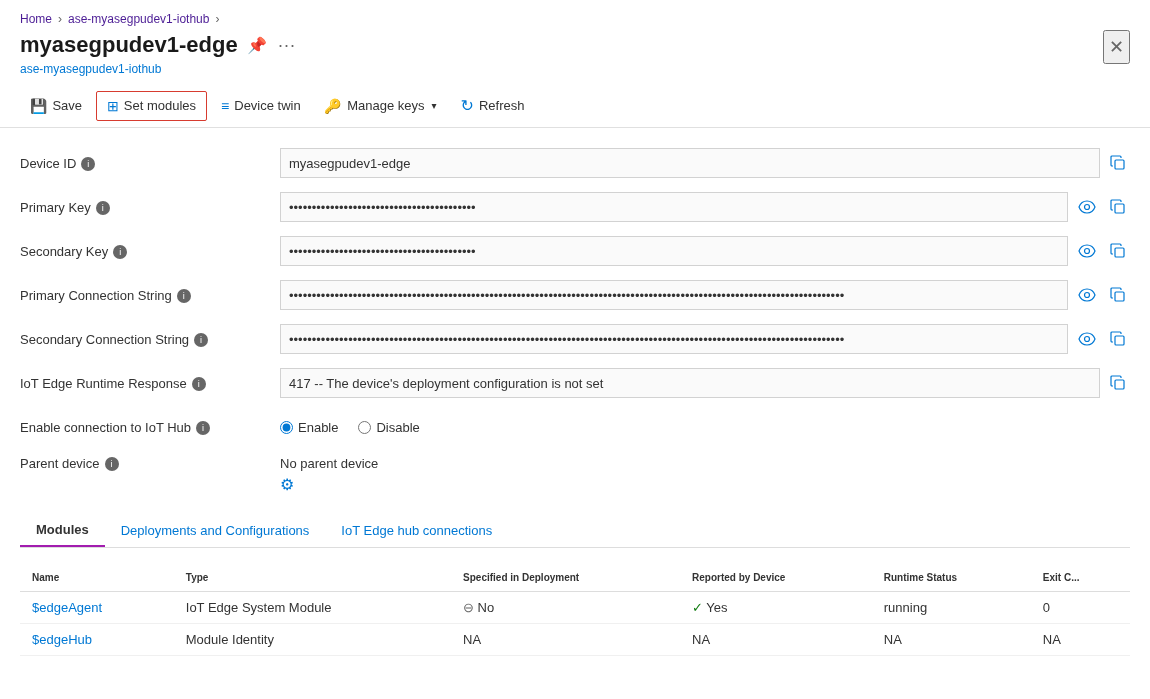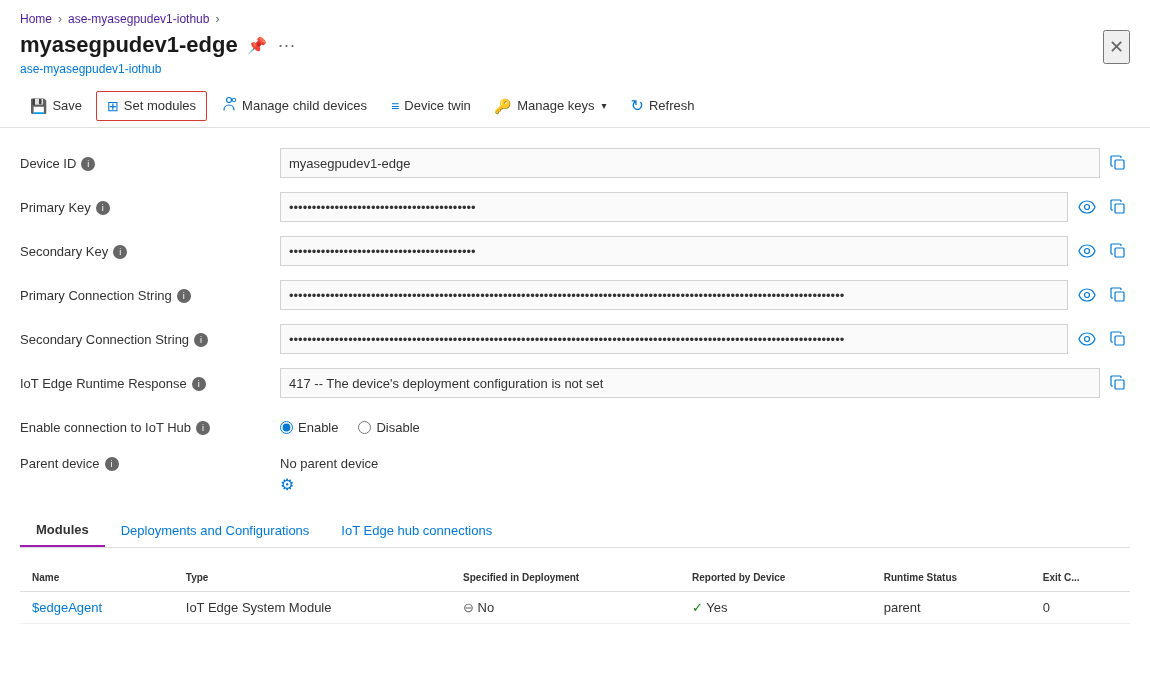--- a/index.html
+++ b/index.html
@@ -170,30 +170,20 @@
       <button class="toolbar-btn">
         <span class="btn-icon">💾</span>
         <span>Save</span>
       </button>
 
       <button class="toolbar-btn outlined" style="border: 1.5px solid #d73b2f;">
         <span class="btn-icon" style="color:#0078d4;">⊞</span>
         <span>Set modules</span>
       </button>
 
-      <button class="toolbar-btn">
-        <span class="btn-icon">
-          <svg width="16" height="16" viewBox="0 0 16 16" fill="none" xmlns="http://www.w3.org/2000/svg">
-            <circle cx="8" cy="4" r="2.5" stroke="#0078d4" stroke-width="1.2"></circle>
-            <path d="M3 14c0-2.8 2.2-5 5-5s5 2.2 5 5" stroke="#0078d4" stroke-width="1.2" stroke-linecap="round"></path>
-            <circle cx="13" cy="4" r="1.8" stroke="#0078d4" stroke-width="1"></circle>
-          </svg>
-        </span>
-        <span>Manage child devices</span>
-      </button>
 
       <button class="toolbar-btn">
         <span class="btn-icon">≡</span>
         <span>Device twin</span>
       </button>
 
       <button class="toolbar-btn">
         <span class="btn-icon">🔑</span>
         <span>Manage keys</span>
         <span style="font-size:10px; color:#333; margin-left:2px;">▾</span>
@@ -386,22 +376,30 @@
               <td><a class="link-cell">$edgeAgent</a></td>
               <td>IoT Edge System Module</td>
               <td>
                 <span style="color:#666;">⊖</span>
                 <span>No</span>
               </td>
               <td>
                 <span style="color:#107c10;">✓</span>
                 <span>Yes</span>
               </td>
-              <td>parent</td>
+              <td>running</td>
               <td>0</td>
+            </tr>
+            <tr>
+              <td><a class="link-cell">$edgeHub</a></td>
+              <td>Module Identity</td>
+              <td>NA</td>
+              <td>NA</td>
+              <td>NA</td>
+              <td>NA</td>
             </tr>
           </tbody>
         </table>
       </div>
     </div>
 
   </div>
 </div>
 
 </body></html>

